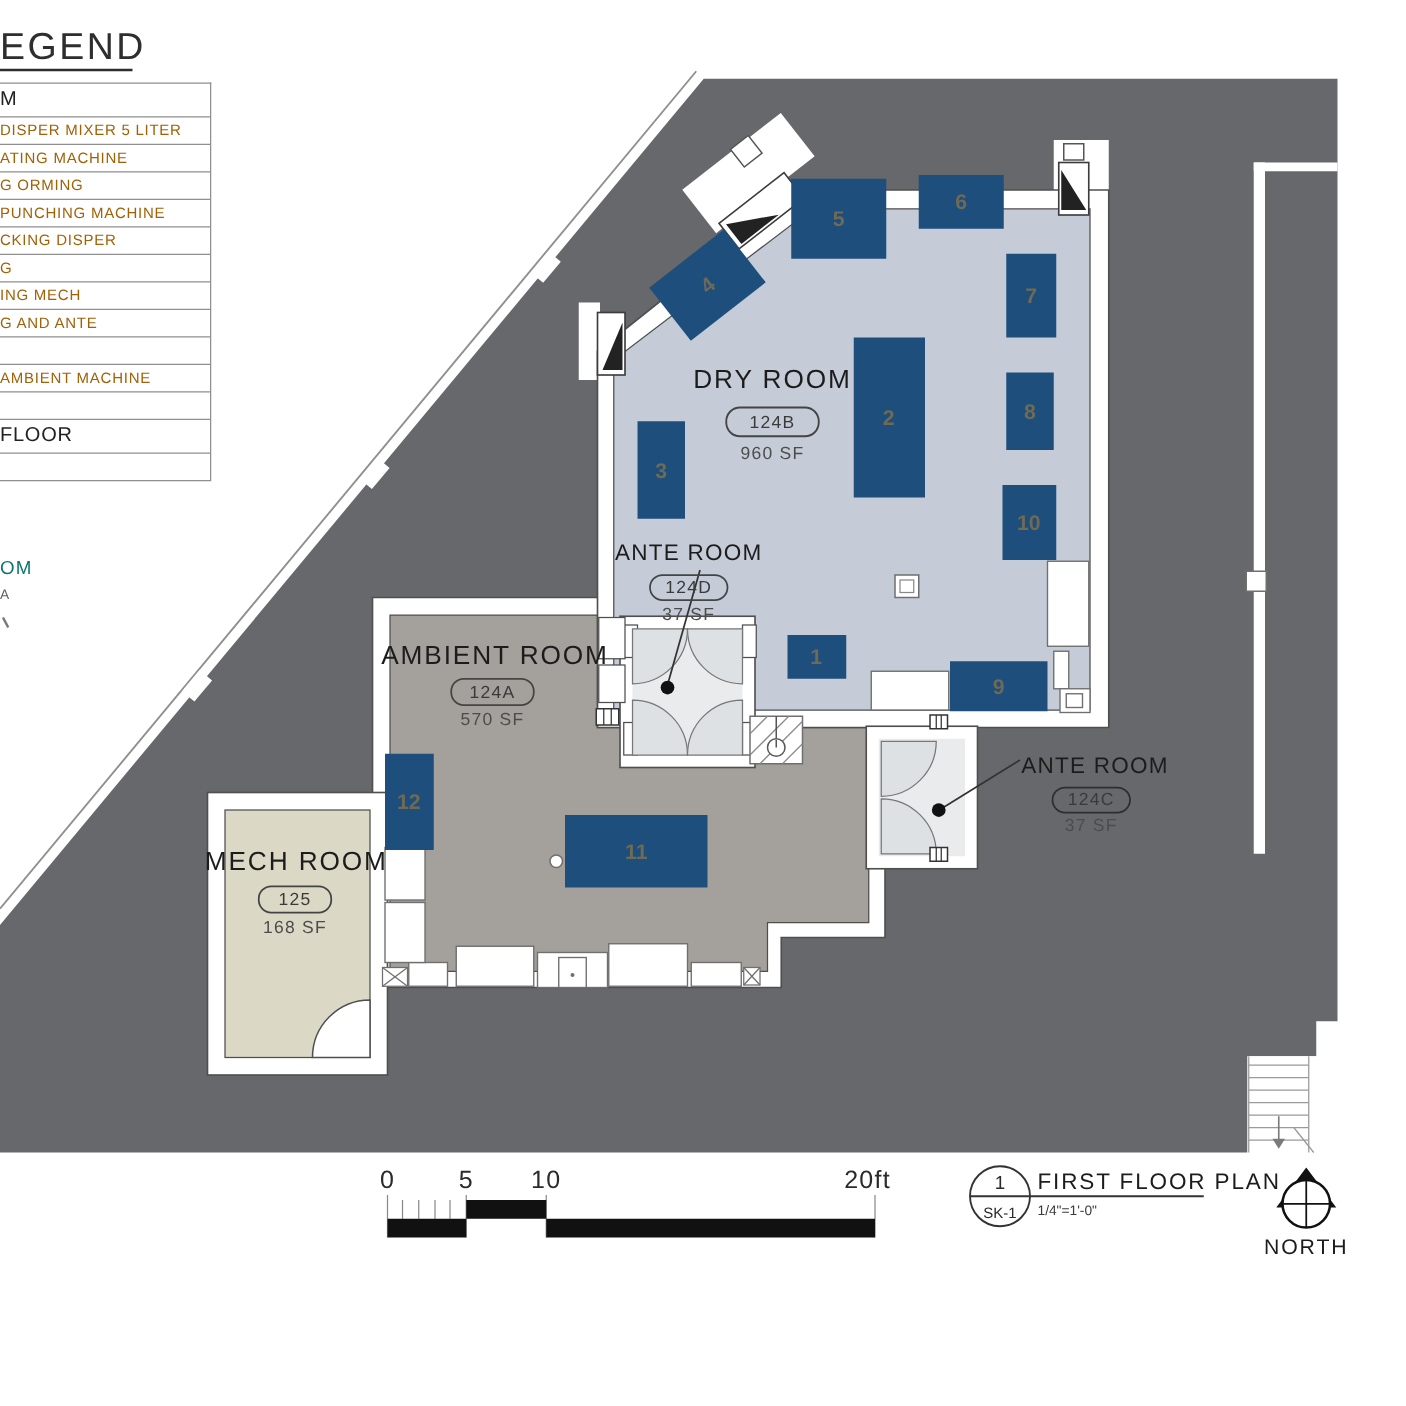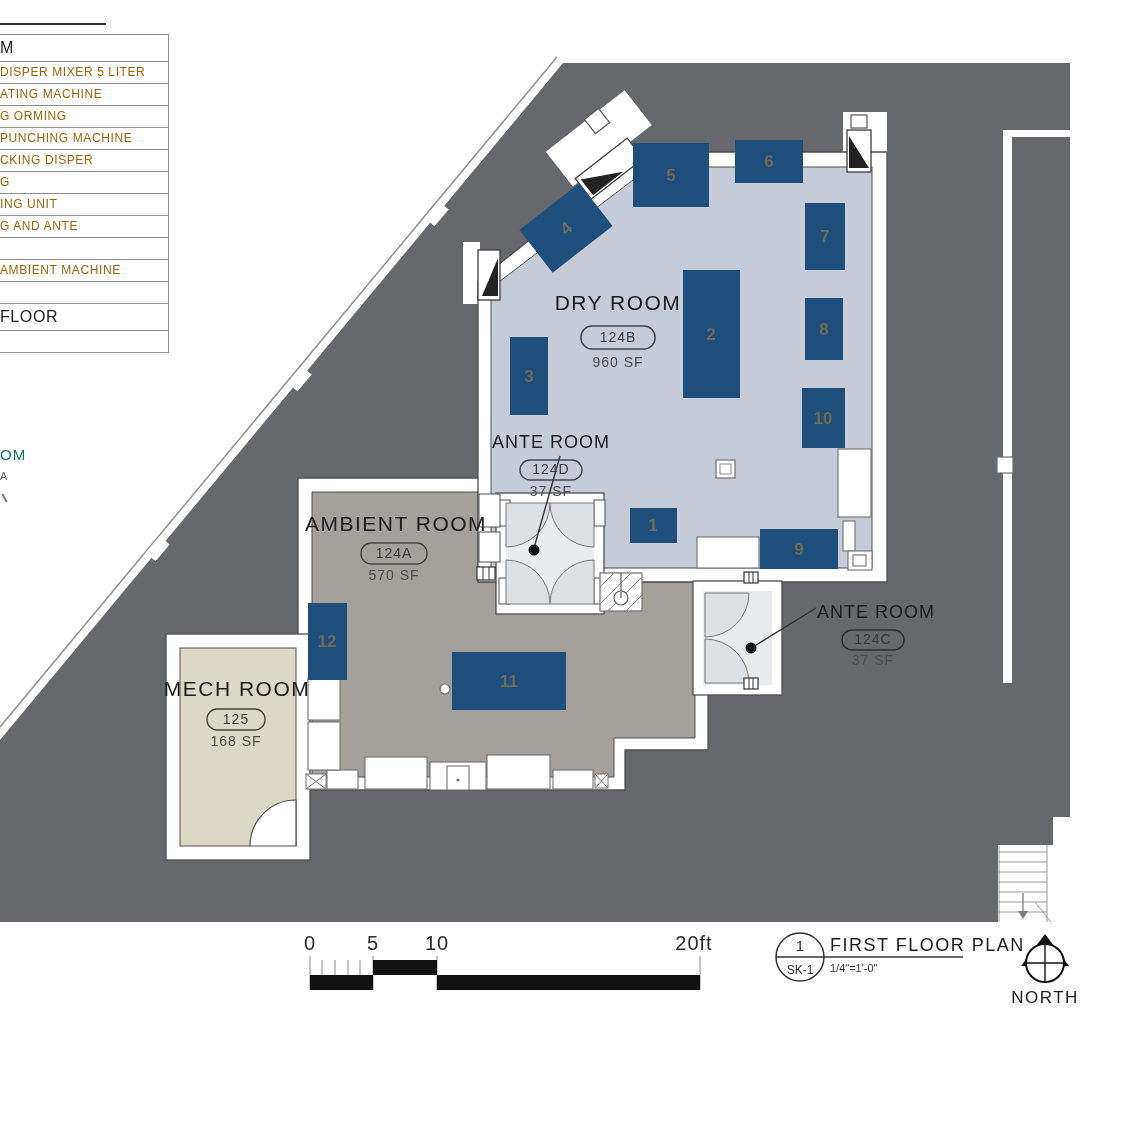--- a/index.html
+++ b/index.html
@@ -295,30 +295,31 @@
   <g>
     <polygon points="1045,934 1021,966 1069,966" fill="#111111"></polygon>
     <circle cx="1045" cy="963" r="19" fill="#ffffff" stroke="#111111" stroke-width="2"></circle>
     <line x1="1045" y1="944" x2="1045" y2="982" stroke="#111111" stroke-width="1.4"></line>
     <line x1="1026" y1="963" x2="1064" y2="963" stroke="#111111" stroke-width="1.4"></line>
   </g>
   <text class="north-label" x="1045" y="1003">NORTH</text>
 </svg>
 
 <div class="legend">
+  <div class="legend-title">EGEND</div>
   <div class="legend-underline"></div>
   <div class="legend-table">
     <div class="legend-row hdr">M</div>
     <div class="legend-row">DISPER MIXER 5 LITER</div>
     <div class="legend-row">ATING MACHINE</div>
     <div class="legend-row">G ORMING</div>
     <div class="legend-row">PUNCHING MACHINE</div>
     <div class="legend-row">CKING DISPER</div>
     <div class="legend-row">G</div>
-    <div class="legend-row">ING UNIT</div>
+    <div class="legend-row">ING MECH</div>
     <div class="legend-row">G AND ANTE</div>
     <div class="legend-row"></div>
     <div class="legend-row">AMBIENT MACHINE</div>
     <div class="legend-row"></div>
     <div class="legend-row hdr">FLOOR</div>
     <div class="legend-row"></div>
   </div>
 </div>
 
 <div class="frag frag-1">OM</div>

